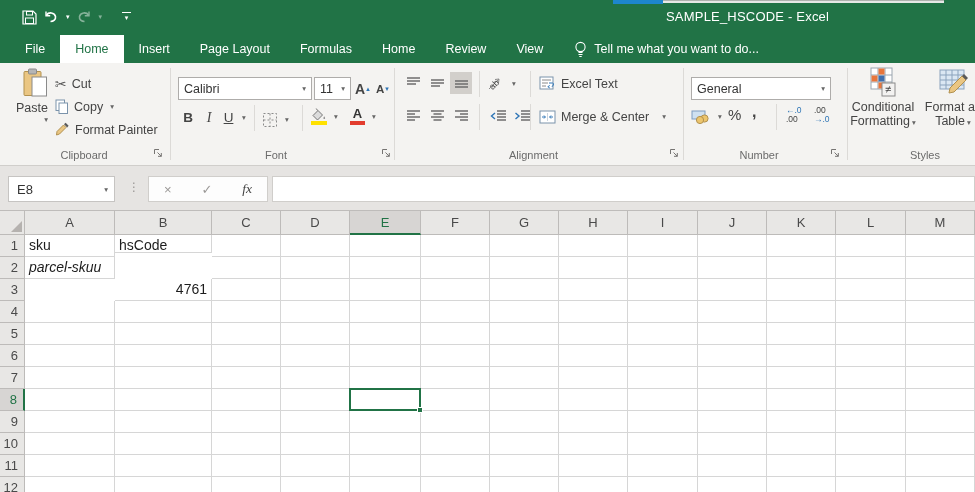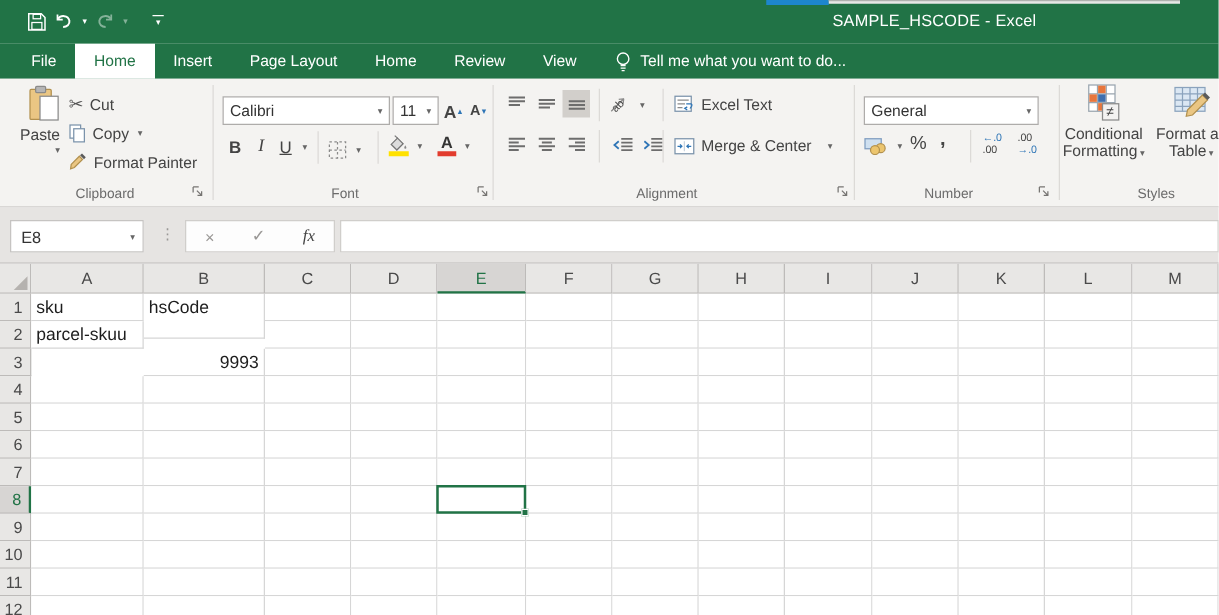--- a/index.html
+++ b/index.html
@@ -122,20 +122,21 @@
     <div class="artifact-blue"></div>
     <div class="artifact-gray"></div>
   </div>
 
   <div class="tabrow">
 
   <div class="tab">File</div>
       <div class="tab active">Home</div>
       <div class="tab">Insert</div>
       <div class="tab">Page Layout</div>
+      <div class="tab">Formulas</div>
       <div class="tab">Home</div>
       <div class="tab">Review</div>
       <div class="tab">View</div>
       <div class="tellme">
         <span>
           <svg width="13" height="17" viewBox="0 0 13 17">
             <circle cx="6.5" cy="6" r="4.6" fill="none" stroke="#fff" stroke-width="1.1"></circle>
             <path d="M4.5 11.5 h4 M4.5 13.5 h4 M5.3 15.5 h2.4" stroke="#fff" stroke-width="1.1"></path>
           </svg>
         </span>
@@ -437,47 +438,47 @@
       <div class="chead ghead" style="left: 421px; top: 0px; width: 69px; height: 24px;">F</div>
       <div class="chead ghead" style="left: 490px; top: 0px; width: 69px; height: 24px;">G</div>
       <div class="chead ghead" style="left: 559px; top: 0px; width: 69px; height: 24px;">H</div>
       <div class="chead ghead" style="left: 628px; top: 0px; width: 70px; height: 24px;">I</div>
       <div class="chead ghead" style="left: 698px; top: 0px; width: 69px; height: 24px;">J</div>
       <div class="chead ghead" style="left: 767px; top: 0px; width: 69px; height: 24px;">K</div>
       <div class="chead ghead" style="left: 836px; top: 0px; width: 70px; height: 24px;">L</div>
       <div class="chead ghead" style="left: 906px; top: 0px; width: 69px; height: 24px;">M</div>
       <div class="rhead ghead" style="left: 0px; top: 24px; width: 25px; height: 22px;">1</div>
       <div class="cell al" style="left: 25px; top: 24px; width: 90px; height: 22px;">sku</div>
-      <div class="cell al" style="left: 115px; top: 24px; width: 97px; height: 36px;">hsCode</div>
+      <div class="cell al" style="left: 115px; top: 24px; width: 97px; height: 18px;">hsCode</div>
       <div class="cell" style="left: 212px; top: 24px; width: 69px; height: 22px;"></div>
       <div class="cell" style="left: 281px; top: 24px; width: 69px; height: 22px;"></div>
       <div class="cell" style="left: 350px; top: 24px; width: 71px; height: 22px;"></div>
       <div class="cell" style="left: 421px; top: 24px; width: 69px; height: 22px;"></div>
       <div class="cell" style="left: 490px; top: 24px; width: 69px; height: 22px;"></div>
       <div class="cell" style="left: 559px; top: 24px; width: 69px; height: 22px;"></div>
       <div class="cell" style="left: 628px; top: 24px; width: 70px; height: 22px;"></div>
       <div class="cell" style="left: 698px; top: 24px; width: 69px; height: 22px;"></div>
       <div class="cell" style="left: 767px; top: 24px; width: 69px; height: 22px;"></div>
       <div class="cell" style="left: 836px; top: 24px; width: 70px; height: 22px;"></div>
       <div class="cell" style="left: 906px; top: 24px; width: 69px; height: 22px;"></div>
       <div class="rhead ghead" style="left: 0px; top: 46px; width: 25px; height: 22px;">2</div>
-      <div class="cell al" style="left: 25px; top: 46px; width: 90px; height: 22px;">parcel-skuu</div>
+      <div class="cell al" style="left: 25px; top: 46px; width: 90px; height: 22px; font-style: italic;">parcel-skuu</div>
       <div class="cell" style="left: 212px; top: 46px; width: 69px; height: 22px;"></div>
       <div class="cell" style="left: 281px; top: 46px; width: 69px; height: 22px;"></div>
       <div class="cell" style="left: 350px; top: 46px; width: 71px; height: 22px;"></div>
       <div class="cell" style="left: 421px; top: 46px; width: 69px; height: 22px;"></div>
       <div class="cell" style="left: 490px; top: 46px; width: 69px; height: 22px;"></div>
       <div class="cell" style="left: 559px; top: 46px; width: 69px; height: 22px;"></div>
       <div class="cell" style="left: 628px; top: 46px; width: 70px; height: 22px;"></div>
       <div class="cell" style="left: 698px; top: 46px; width: 69px; height: 22px;"></div>
       <div class="cell" style="left: 767px; top: 46px; width: 69px; height: 22px;"></div>
       <div class="cell" style="left: 836px; top: 46px; width: 70px; height: 22px;"></div>
       <div class="cell" style="left: 906px; top: 46px; width: 69px; height: 22px;"></div>
       <div class="rhead ghead" style="left: 0px; top: 68px; width: 25px; height: 22px;">3</div>
-      <div class="cell ar" style="left: 115px; top: 68px; width: 97px; height: 22px;">9993</div>
+      <div class="cell ar" style="left: 115px; top: 68px; width: 97px; height: 22px;">4761</div>
       <div class="cell" style="left: 212px; top: 68px; width: 69px; height: 22px;"></div>
       <div class="cell" style="left: 281px; top: 68px; width: 69px; height: 22px;"></div>
       <div class="cell" style="left: 350px; top: 68px; width: 71px; height: 22px;"></div>
       <div class="cell" style="left: 421px; top: 68px; width: 69px; height: 22px;"></div>
       <div class="cell" style="left: 490px; top: 68px; width: 69px; height: 22px;"></div>
       <div class="cell" style="left: 559px; top: 68px; width: 69px; height: 22px;"></div>
       <div class="cell" style="left: 628px; top: 68px; width: 70px; height: 22px;"></div>
       <div class="cell" style="left: 698px; top: 68px; width: 69px; height: 22px;"></div>
       <div class="cell" style="left: 767px; top: 68px; width: 69px; height: 22px;"></div>
       <div class="cell" style="left: 836px; top: 68px; width: 70px; height: 22px;"></div>

